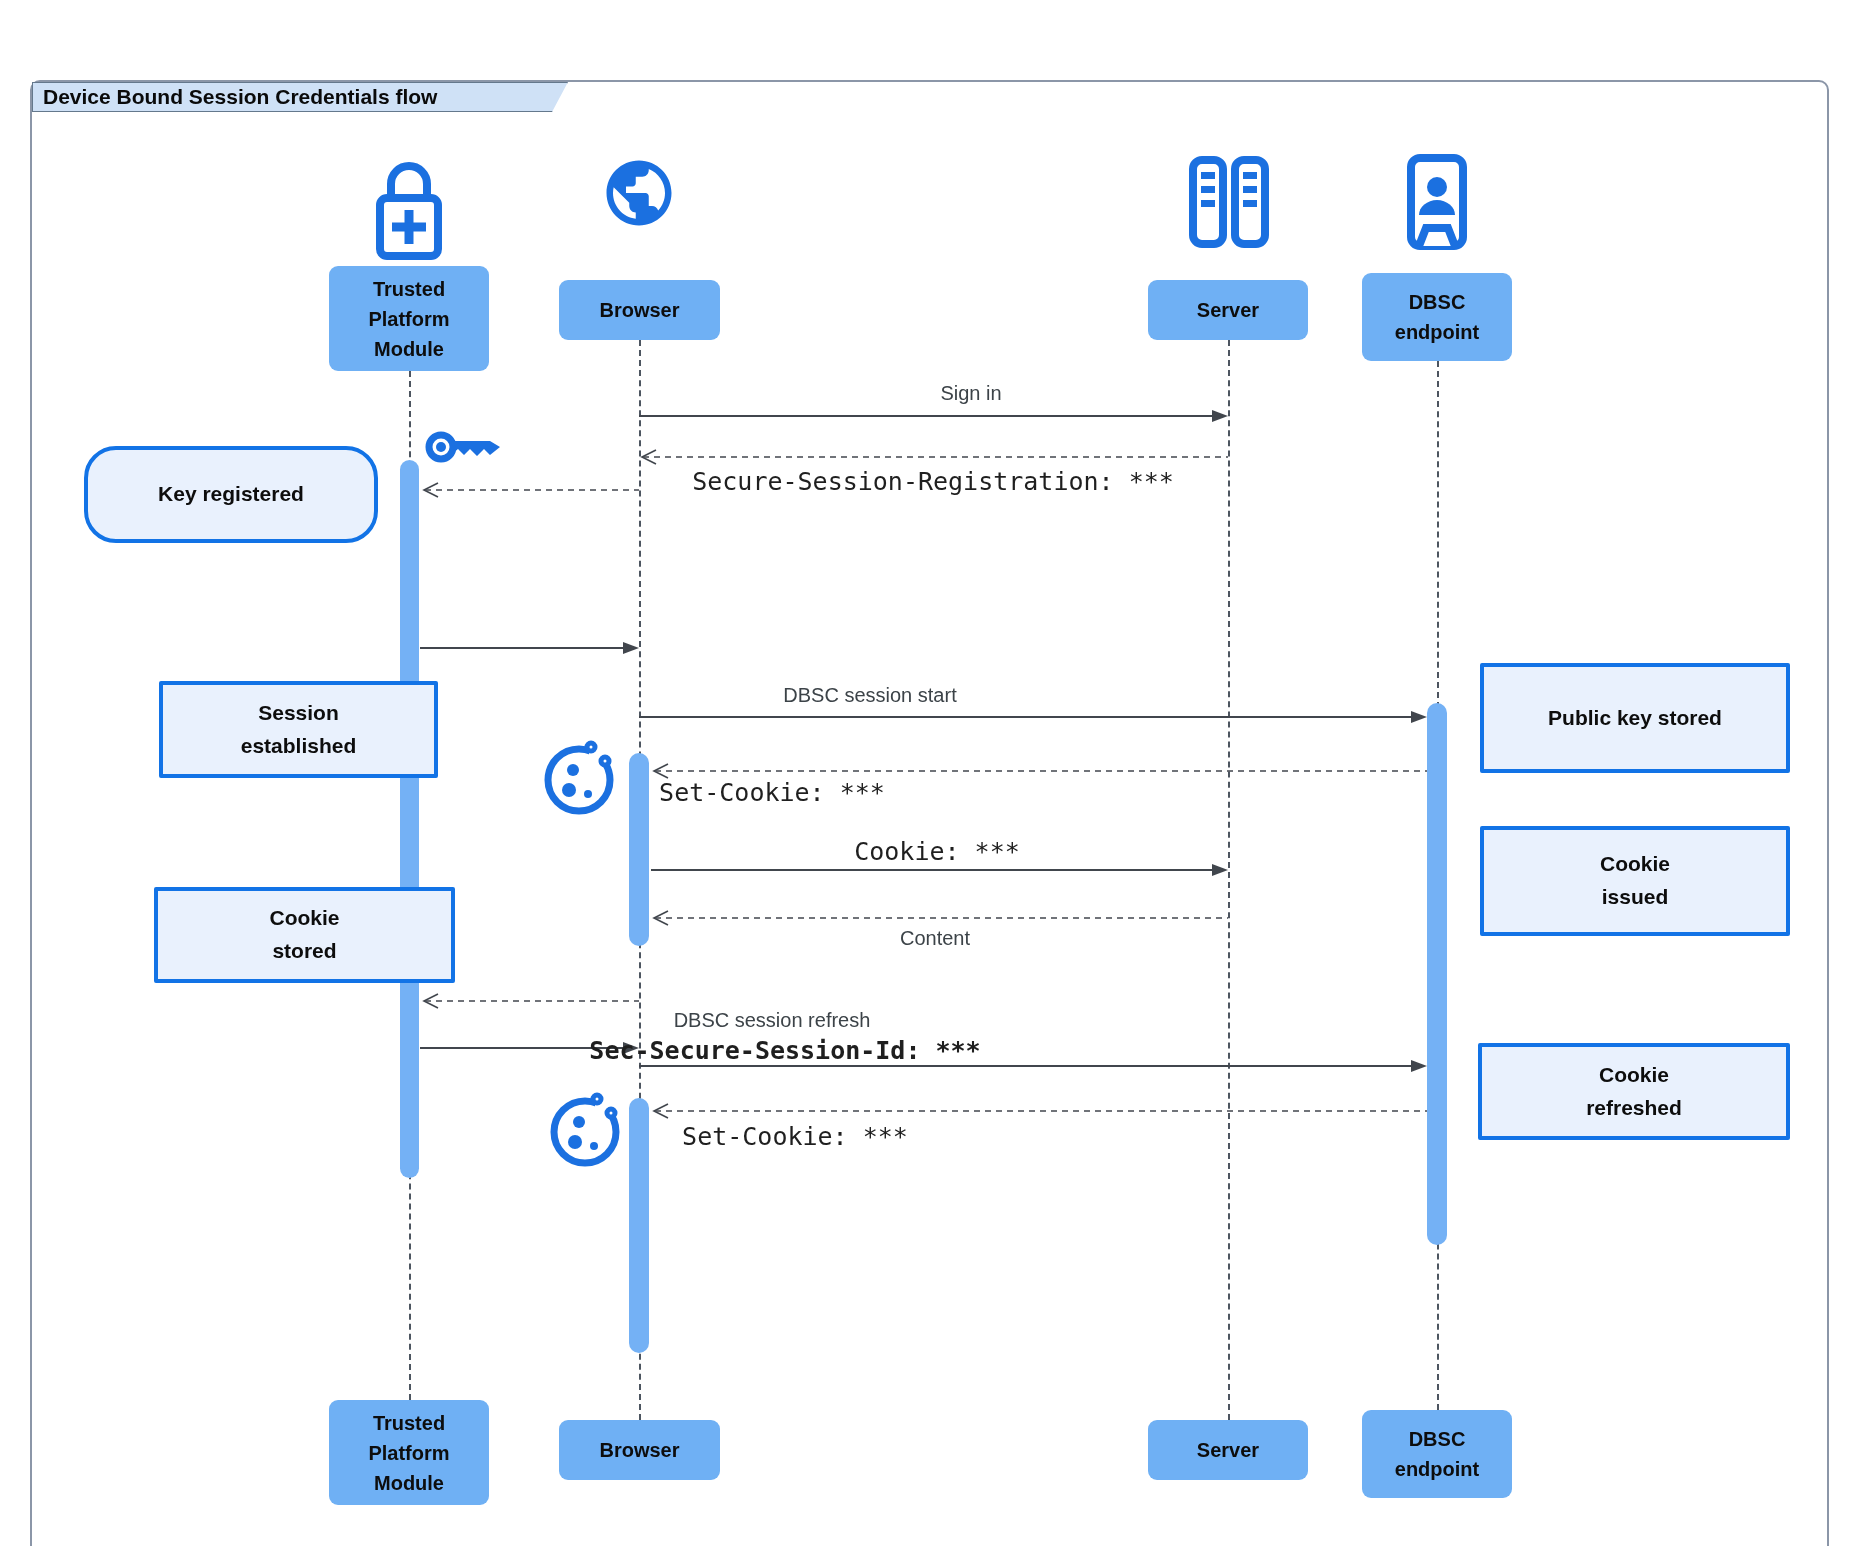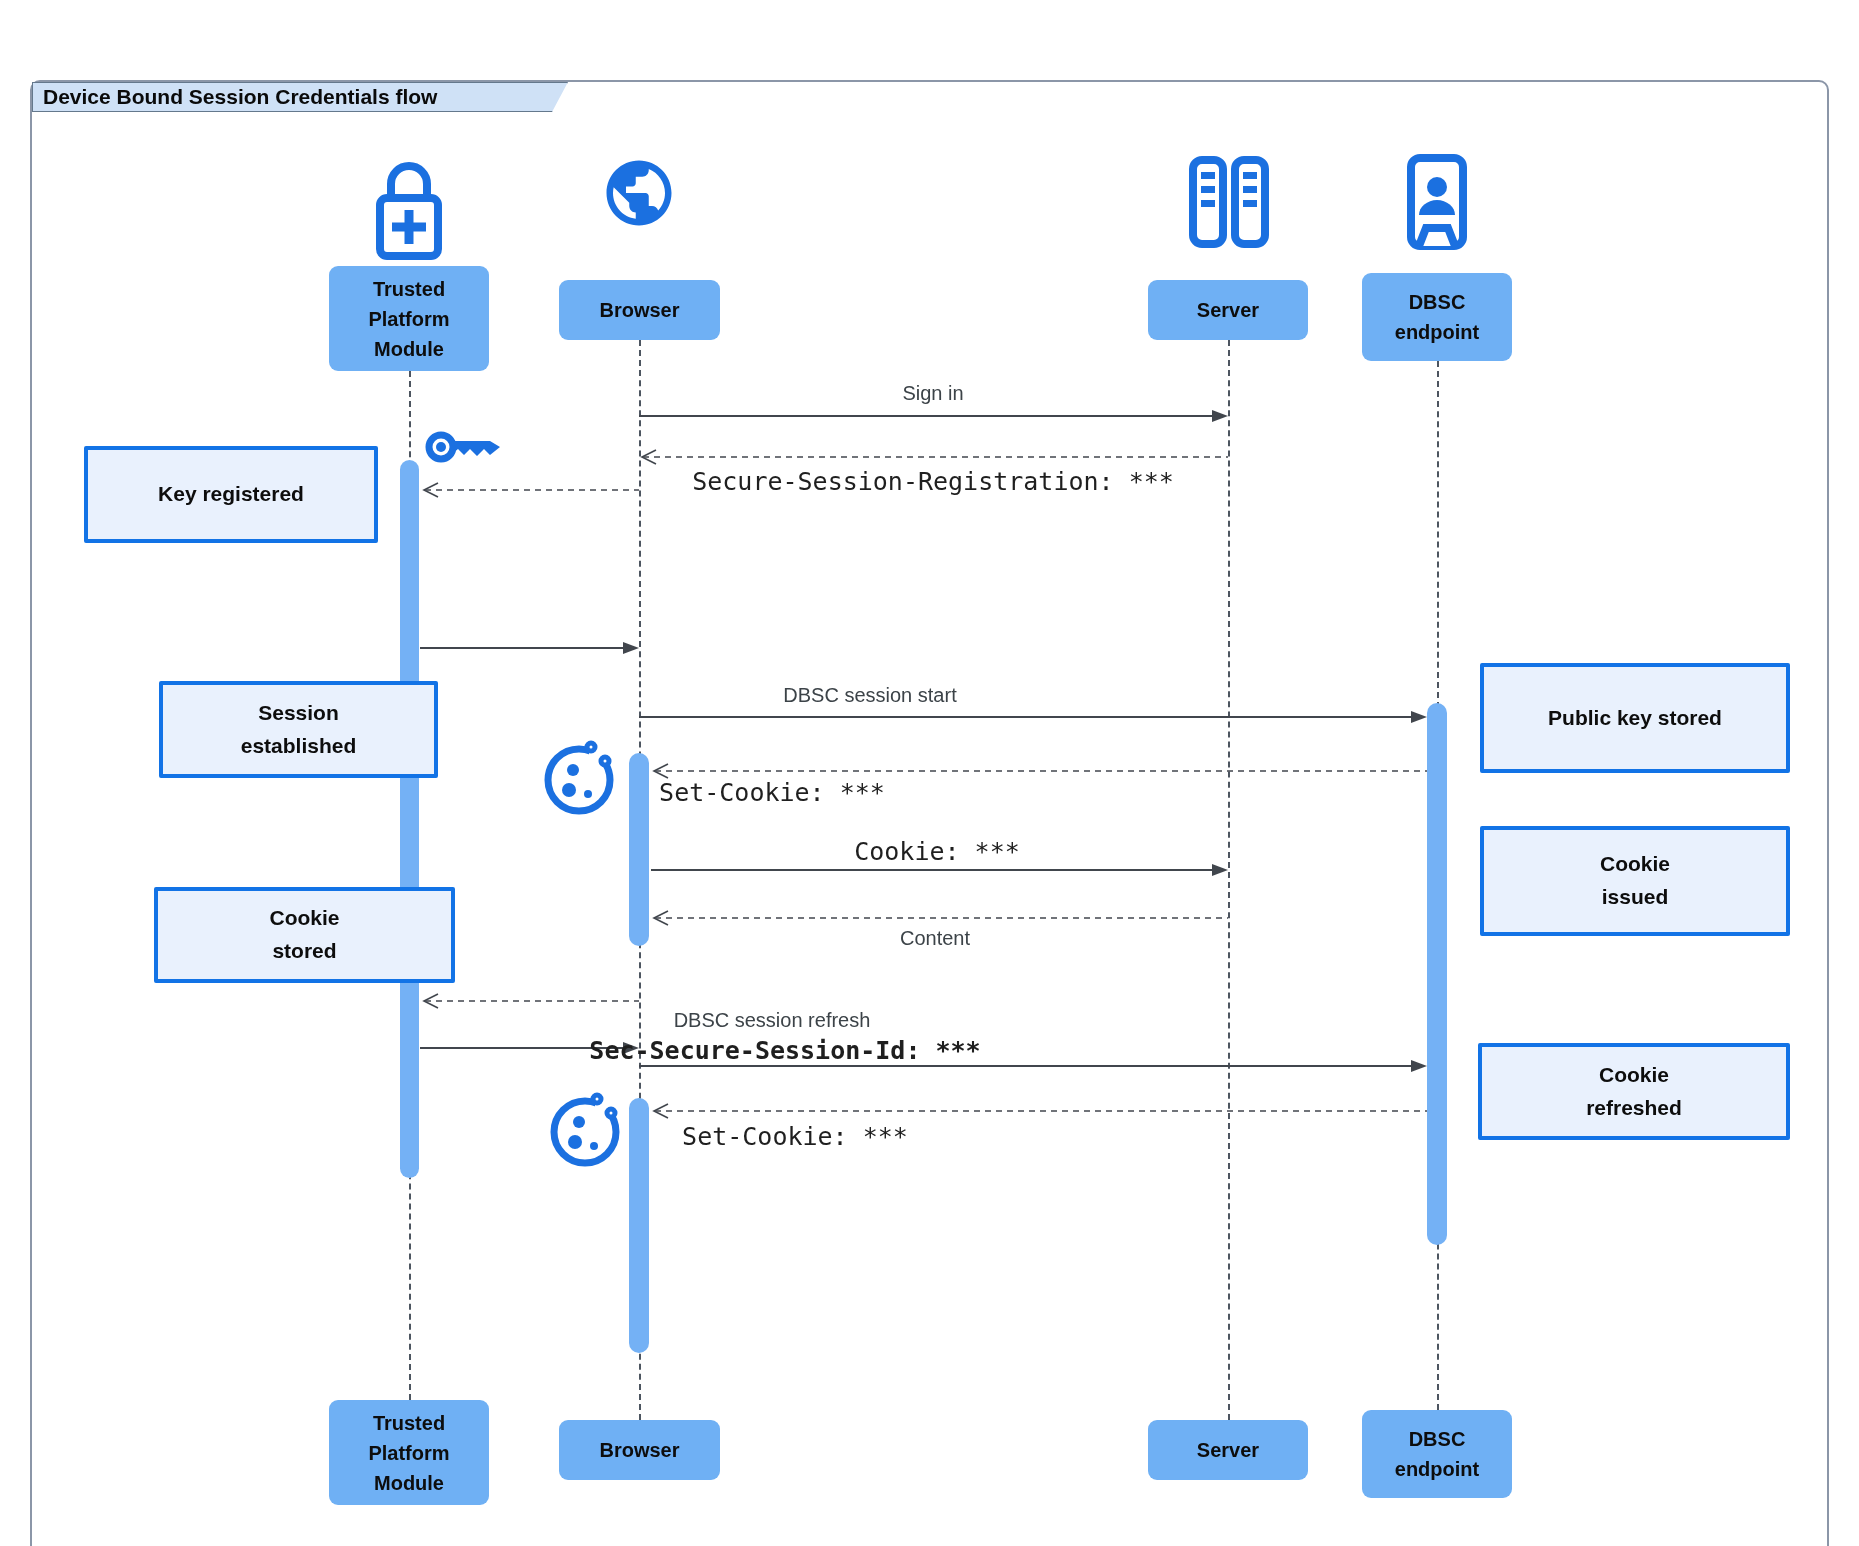--- a/index.html
+++ b/index.html
@@ -95,21 +95,21 @@
     <div>Browser</div>
   </div>
   <div class="actor-box" style="left:1148px;top:1372px;width:160px;height:60px;">
     <div>Server</div>
   </div>
   <div class="actor-box" style="left:1362px;top:1362px;width:150px;height:88px;">
     <div>DBSC</div>
     <div>endpoint</div>
   </div>
 
-  <div class="note" style="left:84px;top:398px;width:294px;height:97px;">
+  <div class="note" style="left:84px;top:398px;width:294px;height:97px;border-radius:32px;">
     <div>Key registered</div>
   </div>
   <div class="note" style="left:159px;top:633px;width:279px;height:97px;">
     <div>Session</div>
     <div>established</div>
   </div>
   <div class="note" style="left:154px;top:839px;width:301px;height:96px;">
     <div>Cookie</div>
     <div>stored</div>
   </div>
@@ -202,21 +202,21 @@
   <svg class="arrow" style="left:639px;top:1010px;" width="788" height="16">
     <line x1="0" y1="8" x2="774" y2="8" stroke="#41464d" stroke-width="2"></line>
     <path d="M788,8 L772,2 L772,14 Z" fill="#41464d"></path>
   </svg>
 
   <svg class="arrow" style="left:651px;top:1055px;" width="776" height="16">
     <line x1="4" y1="8" x2="776" y2="8" stroke="#41464d" stroke-width="1.6" stroke-dasharray="6 5"></line>
     <polyline points="17,1 3,8 17,15" fill="none" stroke="#41464d" stroke-width="1.6"></polyline>
   </svg>
 
-  <div class="msg-label" style="left:933px;top:334px;text-align:center;">Sign in</div>
+  <div class="msg-label" style="left:971px;top:334px;text-align:center;">Sign in</div>
   <div class="msg-label mono" style="left:933px;top:419px;">Secure-Session-Registration: ***</div>
   <div class="msg-label" style="left:870px;top:636px;">DBSC session start</div>
   <div class="msg-label mono" style="left:772px;top:730px;">Set-Cookie: ***</div>
   <div class="msg-label mono" style="left:937px;top:789px;">Cookie: ***</div>
   <div class="msg-label" style="left:935px;top:879px;">Content</div>
   <div class="msg-label" style="left:772px;top:961px;">DBSC session refresh</div>
   <div class="msg-label mono" style="left:785px;top:988px;font-weight:bold;">Sec-Secure-Session-Id: ***</div>
   <div class="msg-label mono" style="left:795px;top:1074px;">Set-Cookie: ***</div>
 </div>
 

